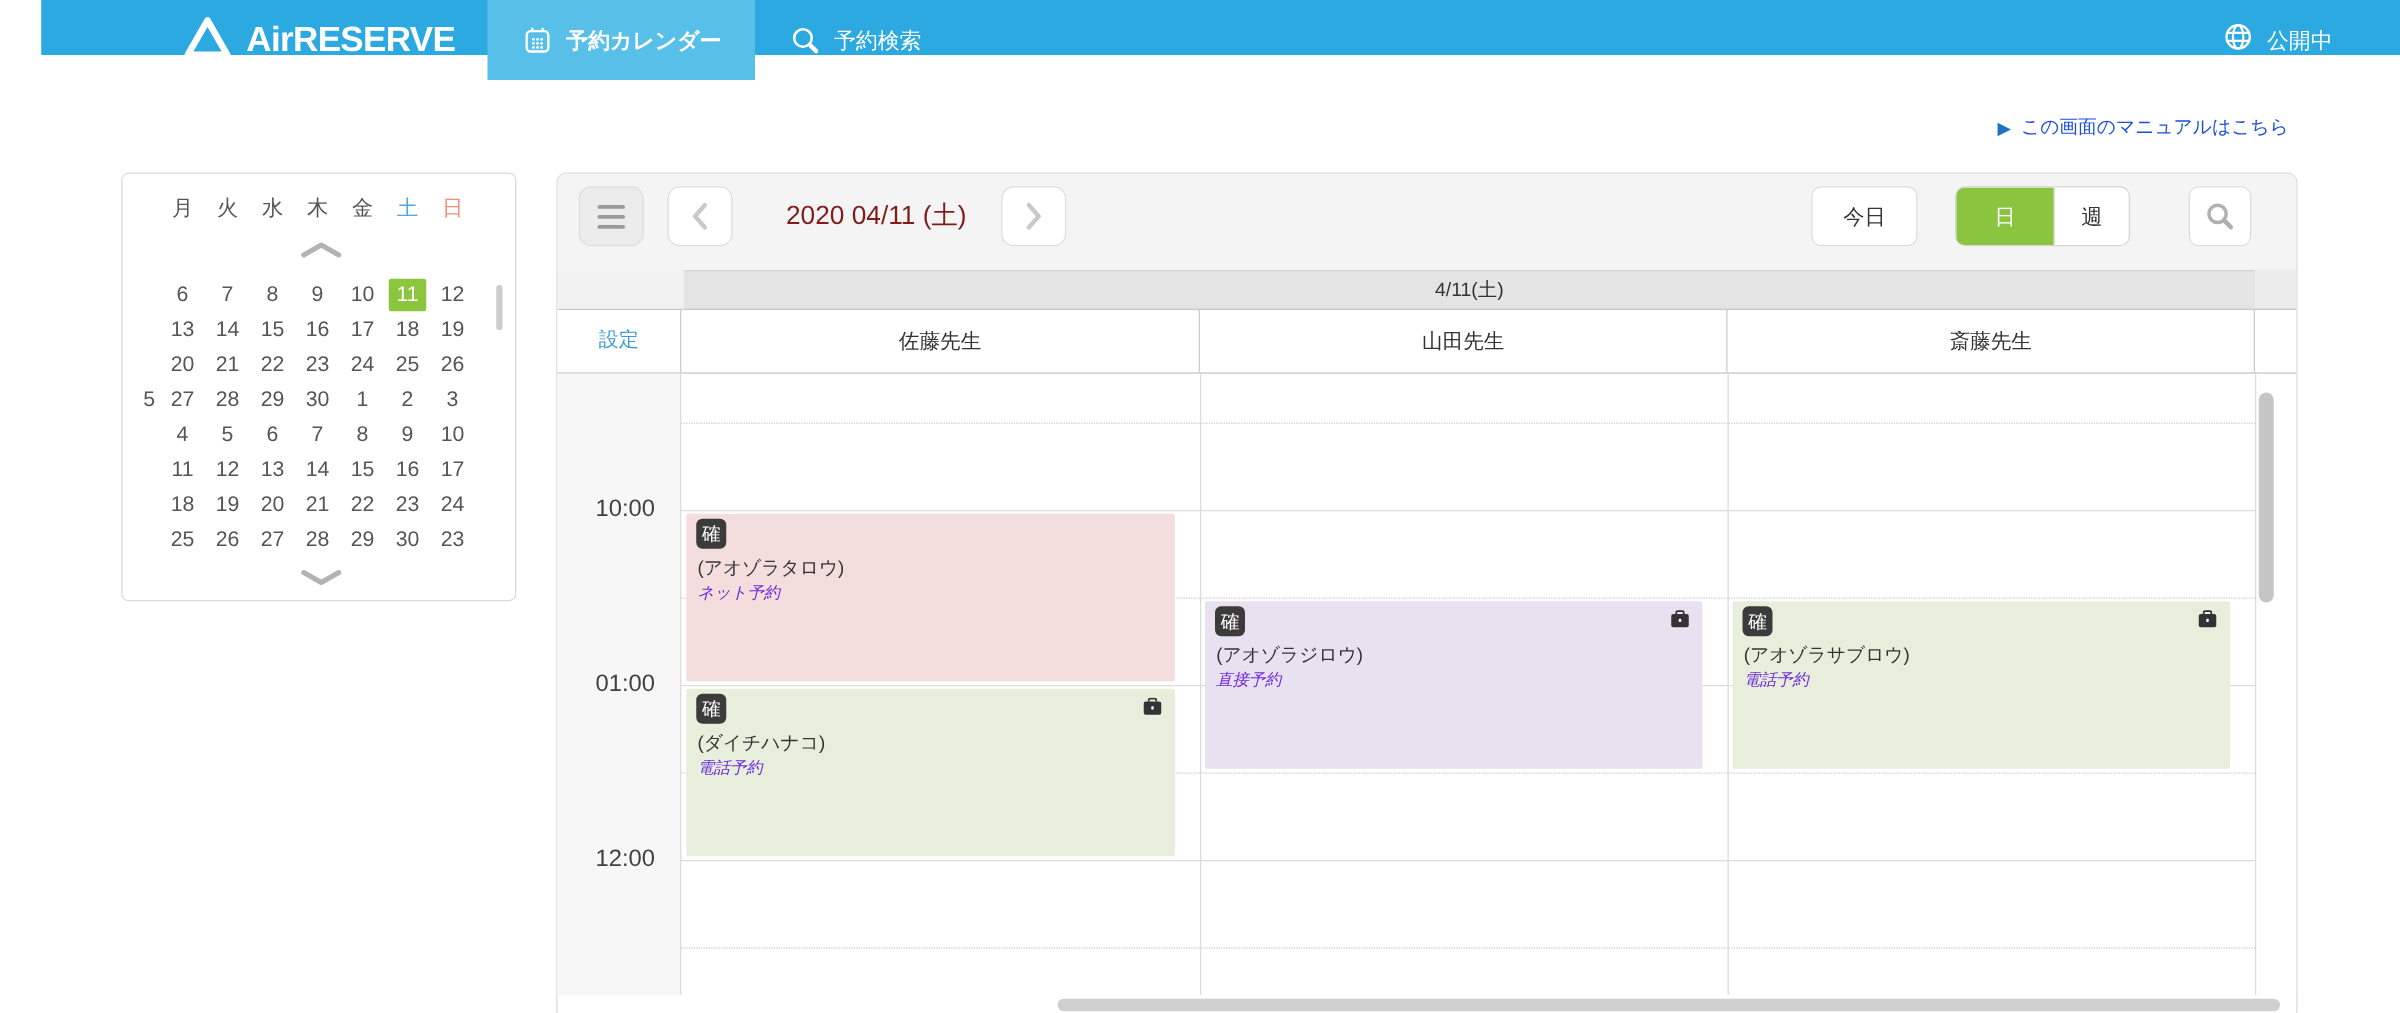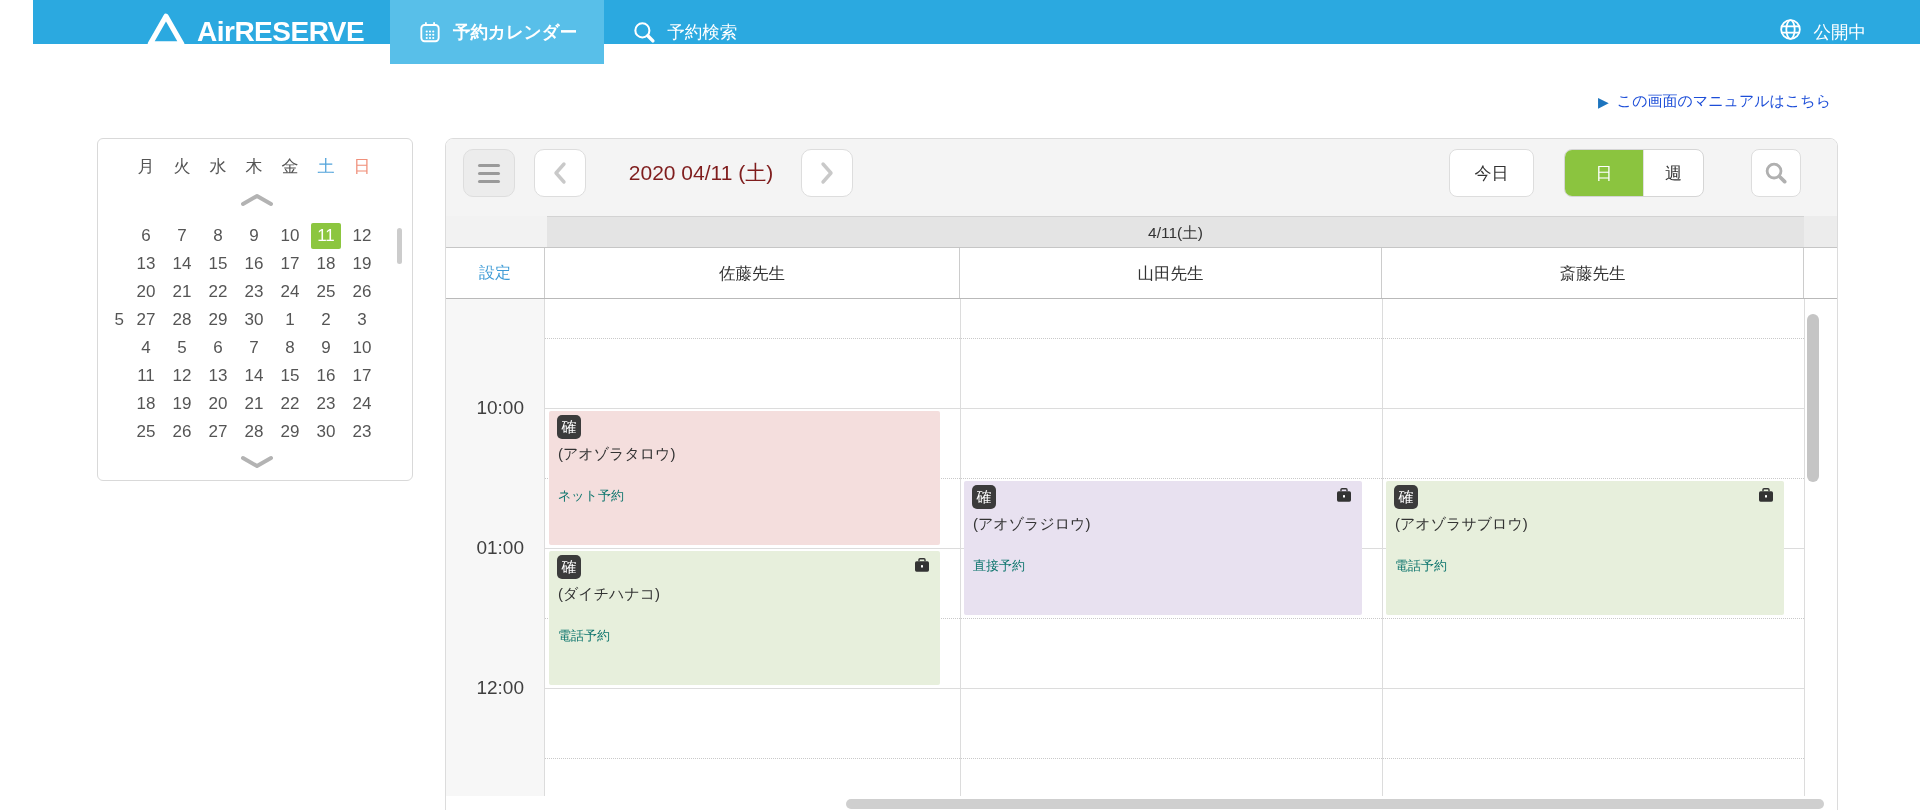--- a/index.html
+++ b/index.html
@@ -81,21 +81,21 @@
   .time-label { position:absolute; left:0; width:99px; height:22px; line-height:22px; text-align:right;
                 padding-right:21px; font-size:19px; color:#3f3f3f; }
   .hline { position:absolute; left:99px; width:1259px; height:0; border-top:1px solid #dcdcdc; }
   .hline.dotted { border-top:1px dotted #c9c9c9; }
   .vline { position:absolute; top:0; height:100%; width:0; border-left:1px solid #dcdcdc; }
 
   .booking { position:absolute; border-radius:2px; cursor:pointer; }
   .bk-badge { position:absolute; left:8px; top:4px; width:24px; height:24px; background:#3b3b3b;
               border-radius:5px; color:#fff; font-size:15px; display:flex; align-items:center; justify-content:center; }
   .bk-name { position:absolute; left:9px; top:34px; font-size:15px; color:#333; white-space:nowrap; }
-  .bk-channel { position:absolute; left:9px; top:76px; font-size:13px; color:#0f766e; white-space:nowrap; }
+  .bk-channel { position:absolute; left:9px; top:54px; font-size:13px; color:#6d28d9; white-space:nowrap;font-style:italic; }
   .bk-case { position:absolute; right:10px; top:7px; }
 
   .vscroll { position:absolute; left:1361px; top:15px; width:12px; height:168px; background:#c5c5c5; border-radius:6px; }
   .hscroll { position:absolute; left:400px; top:660px; width:978px; height:10px; background:#cfcfcf; border-radius:5px; }
 </style>
 </head>
 <body>
 
 <div class="navbar" style="background: rgb(43, 169, 224);">
   <div class="logo">

